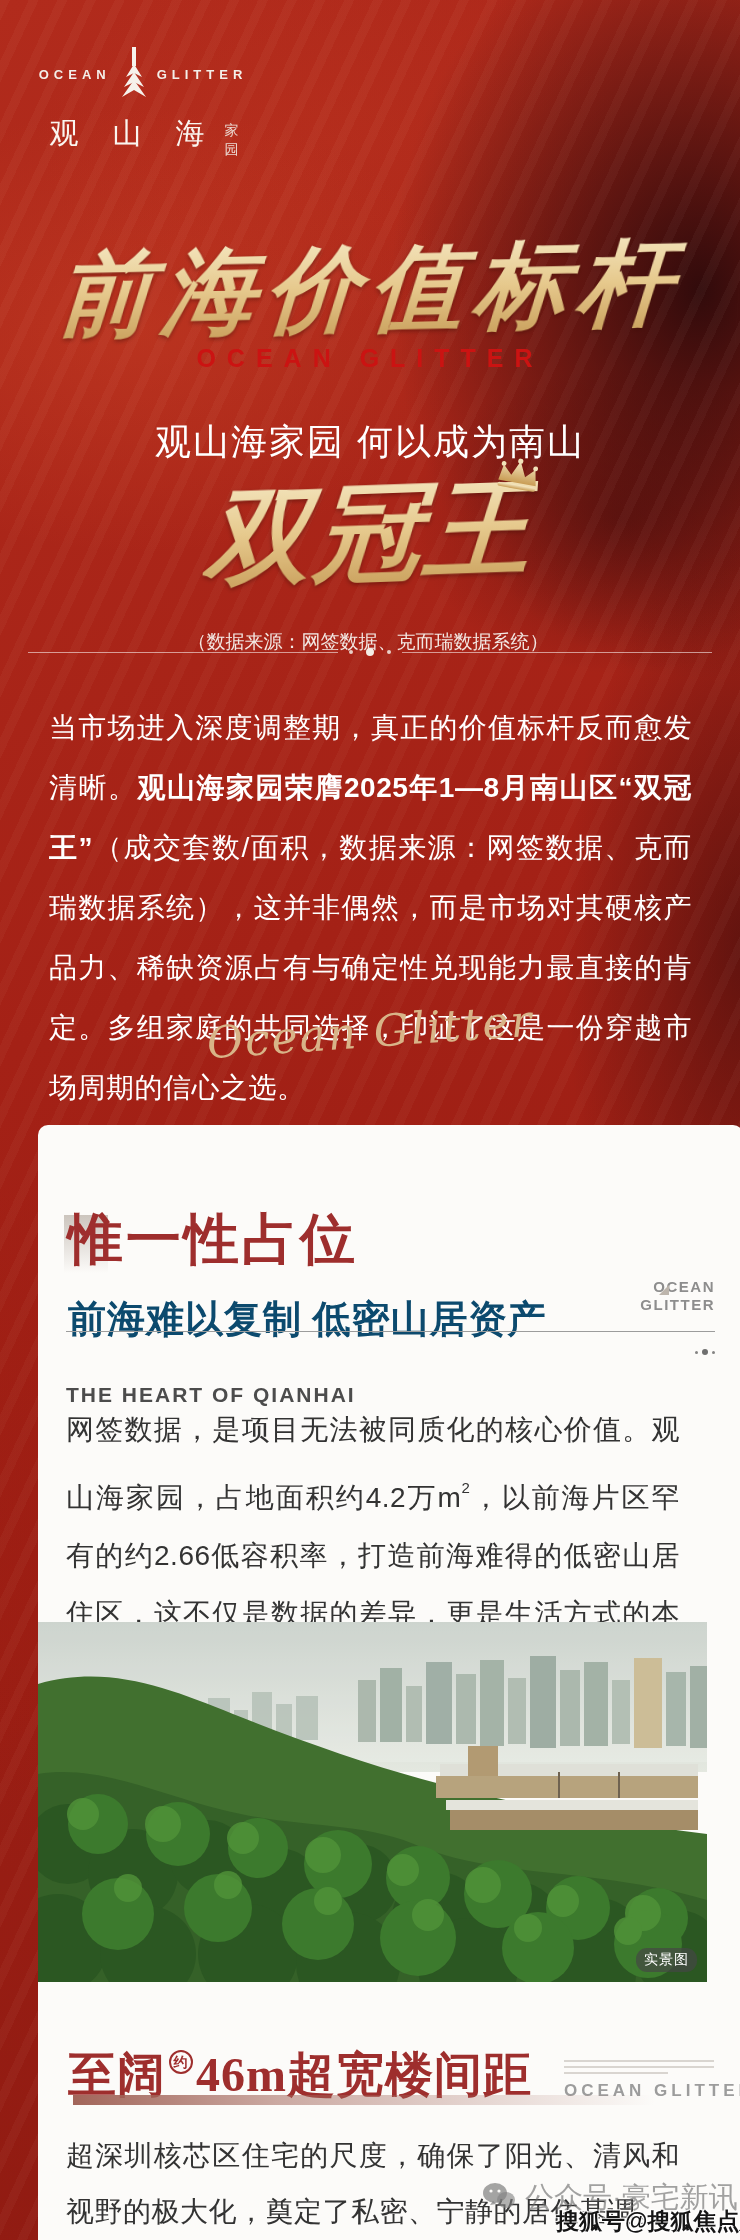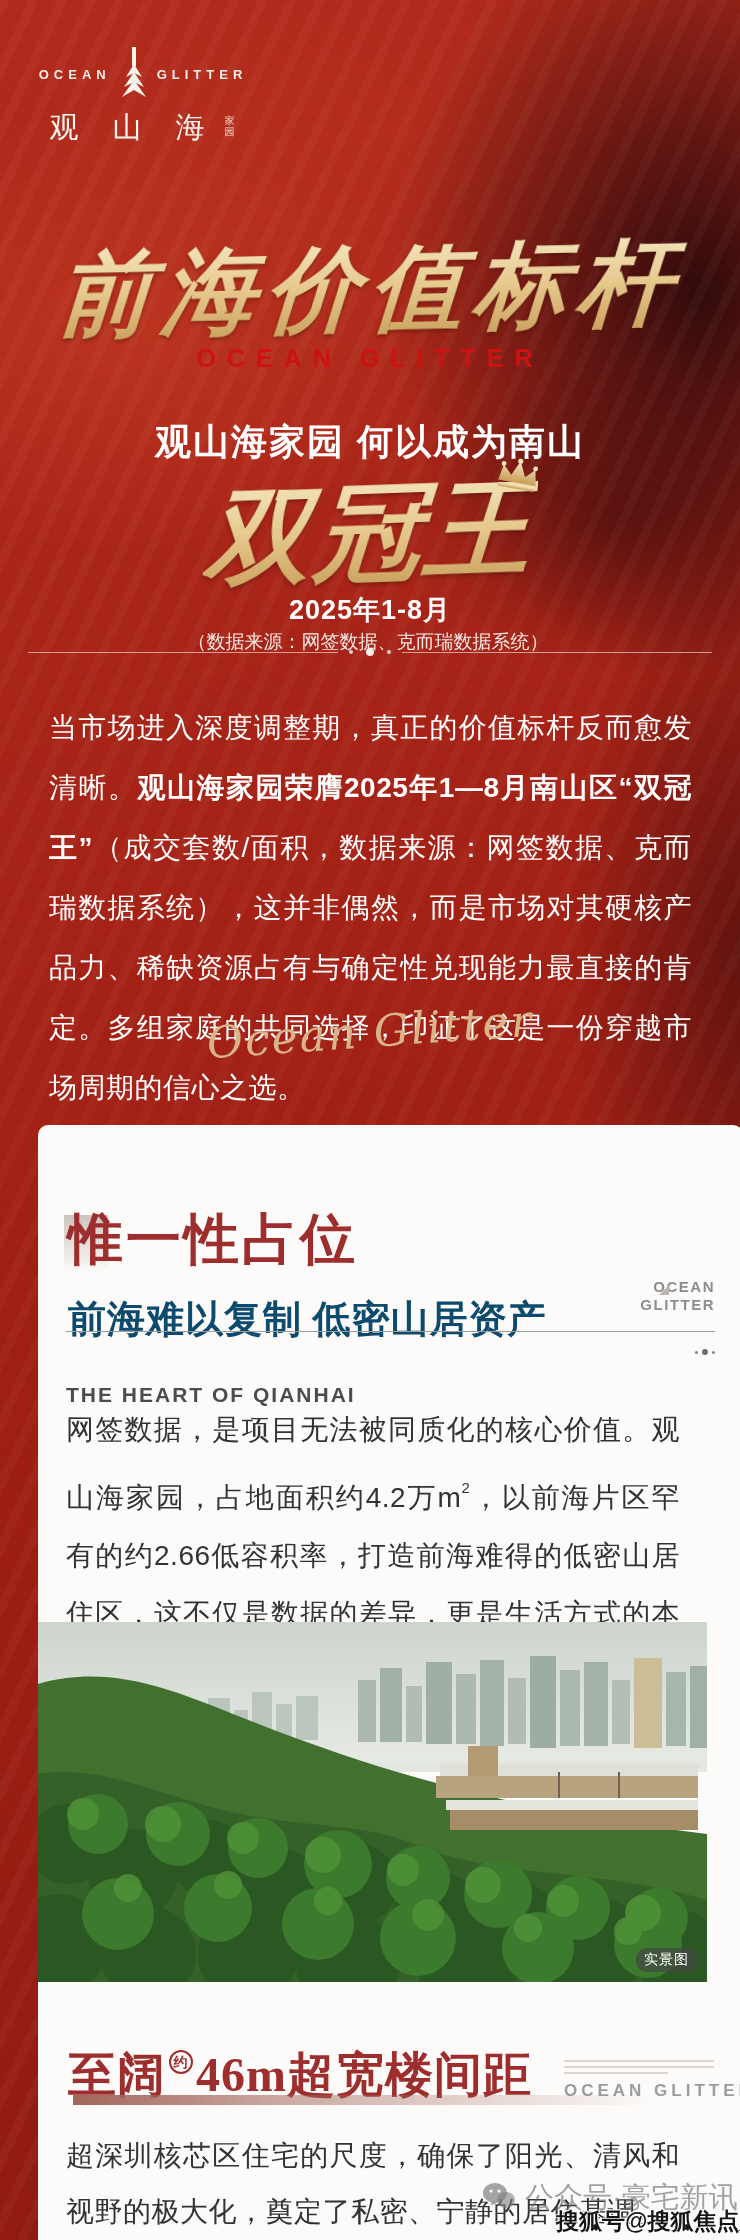--- a/index.html
+++ b/index.html
@@ -19,39 +19,39 @@
   }
   .stroke-texture {
     position:absolute; inset:0; pointer-events:none;
     background:repeating-linear-gradient(115deg, rgba(255,230,210,.035) 0 9px, rgba(0,0,0,0) 9px 26px);
     mix-blend-mode:screen;
   }
   
   .brand { position:absolute; left:38px; top:48px; width:210px; color:#fff; }
   .brand-row { display:flex; align-items:center; justify-content:center; gap:10px; height:52px; }
   .brand-en { font-size:13px; letter-spacing:5px; font-weight:600; color:#f4efe9; }
-  .brand-cn-row { display:flex; justify-content:center; align-items:flex-start; gap:7px; margin-top:8px; }
+  .brand-cn-row { display:flex; justify-content:center; align-items:flex-start; gap:7px; margin-top:14px; }
   .brand-cn { font-size:29px; letter-spacing:13px; font-weight:500; color:#faf6f0; font-family:"Liberation Sans",sans-serif; }
-  .brand-cn-sub { display:inline-block; width:12px; font-size:10px; line-height:11px; word-break:break-all; color:#f0e9e2; margin-top:7px; opacity:.92; }
+  .brand-cn-sub { display:inline-block; width:12px; font-size:14px; line-height:19px; word-break:break-all; color:#f0e9e2; margin-top:7px; opacity:.92; }
   
   .gold-text {
     background:linear-gradient(180deg,#f7ecca 0%,#e6c98d 48%,#c2954f 100%);
     -webkit-background-clip:text; background-clip:text; color:transparent;
     filter:drop-shadow(0 2px 2px rgba(60,10,5,.45));
   }
   .main-title {
     position:absolute; top:226px; left:0; width:740px; text-align:center;
     font-family:"DejaVu Serif", serif; font-style:italic; font-weight:bold;
     font-size:94px; letter-spacing:10px; transform:rotate(-1.2deg) skewX(-5deg);
     white-space:nowrap;
   }
   .title-en { position:absolute; top:344px; left:0; width:740px; text-align:center;
     color:#cb1312; font-size:25px; font-weight:bold; letter-spacing:11px; }
   .hero-question { position:absolute; top:418px; left:0; width:740px; text-align:center;
-    color:#ffffff; font-size:36px; font-weight:700; letter-spacing:2px; }
+    color:#ffffff; font-size:36px; font-weight:400; letter-spacing:2px; }
   .champion-wrap { position:absolute; top:462px; left:0; width:740px; text-align:center; }
   .champion-inner { position:relative; display:inline-block; }
   .champion {
     font-family:"DejaVu Serif", serif; font-style:italic; font-weight:bold;
     font-size:106px; letter-spacing:4px; transform:rotate(-2deg) skewX(-6deg); display:inline-block;
   }
   .crown { position:absolute; right:-6px; top:-4px; transform:rotate(10deg); }
   .period { position:absolute; top:592px; left:0; width:740px; text-align:center;
     color:#fff; font-size:27px; font-weight:bold; letter-spacing:1px; }
   .source-note { position:absolute; top:629px; left:0; width:736px; text-align:center;
@@ -164,21 +164,20 @@
           <path d="M4 25 L7 9 L16 18 L23 3 L30 18 L39 9 L42 25 Z" fill="url(#gcrown)"></path>
           <rect x="4" y="27" width="38" height="4" rx="2" fill="url(#gcrown)"></rect>
           <circle cx="7" cy="8" r="2.4" fill="#f1e2ba"></circle>
             <circle cx="23" cy="3" r="2.6" fill="#f1e2ba"></circle>
             <circle cx="39" cy="8" r="2.4" fill="#f1e2ba"></circle>
         </svg>
       </span>
     </span>
   </div>
 
-  <div class="period">2025年1-8月</div>
   <div class="source-note">（数据来源：网签数据、克而瑞数据系统）</div>
 
   <div class="hero-divider">
     <span class="dot dot-s"></span>
     <span class="dot dot-l"></span>
     <span class="dot dot-s"></span>
   </div>
 
   <p class="intro-para"><span>当市场进入深度调整期，真正的价值标杆反而愈发清晰。</span><strong>观山海家园荣膺2025年1—8月南山区“双冠王”</strong><span>（成交套数/面积，数据来源：网签数据、克而瑞数据系统），这并非偶然，而是市场对其硬核产品力、稀缺资源占有与确定性兑现能力最直接的肯定。多组家庭的共同选择，印证了这是一份穿越市场周期的信心之选。</span></p>
 

